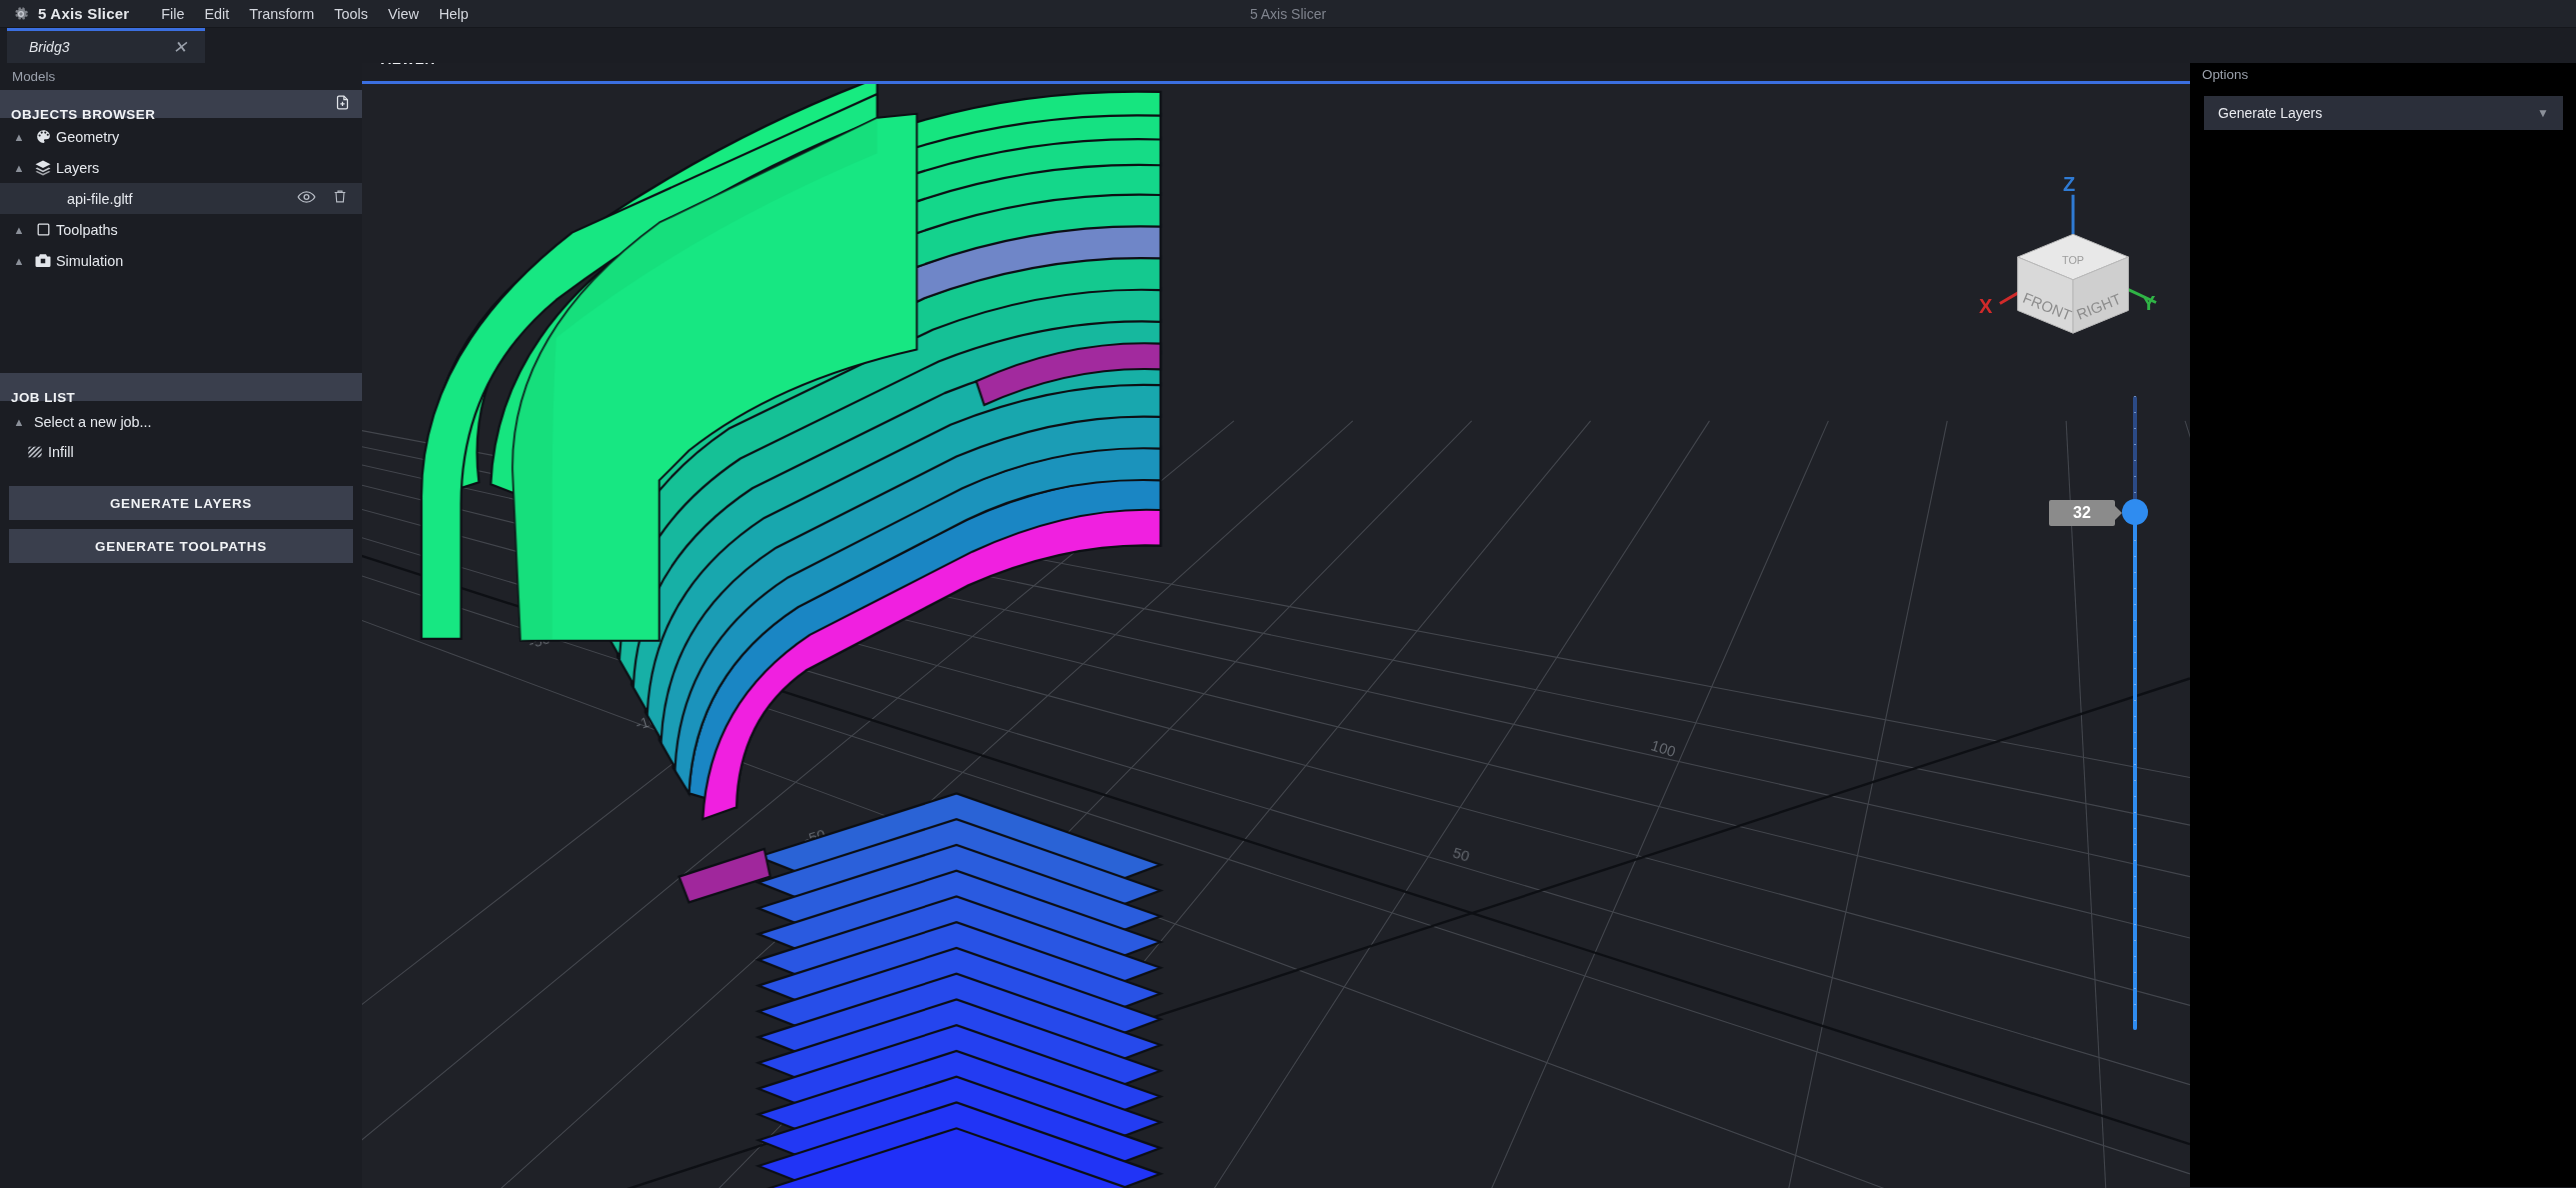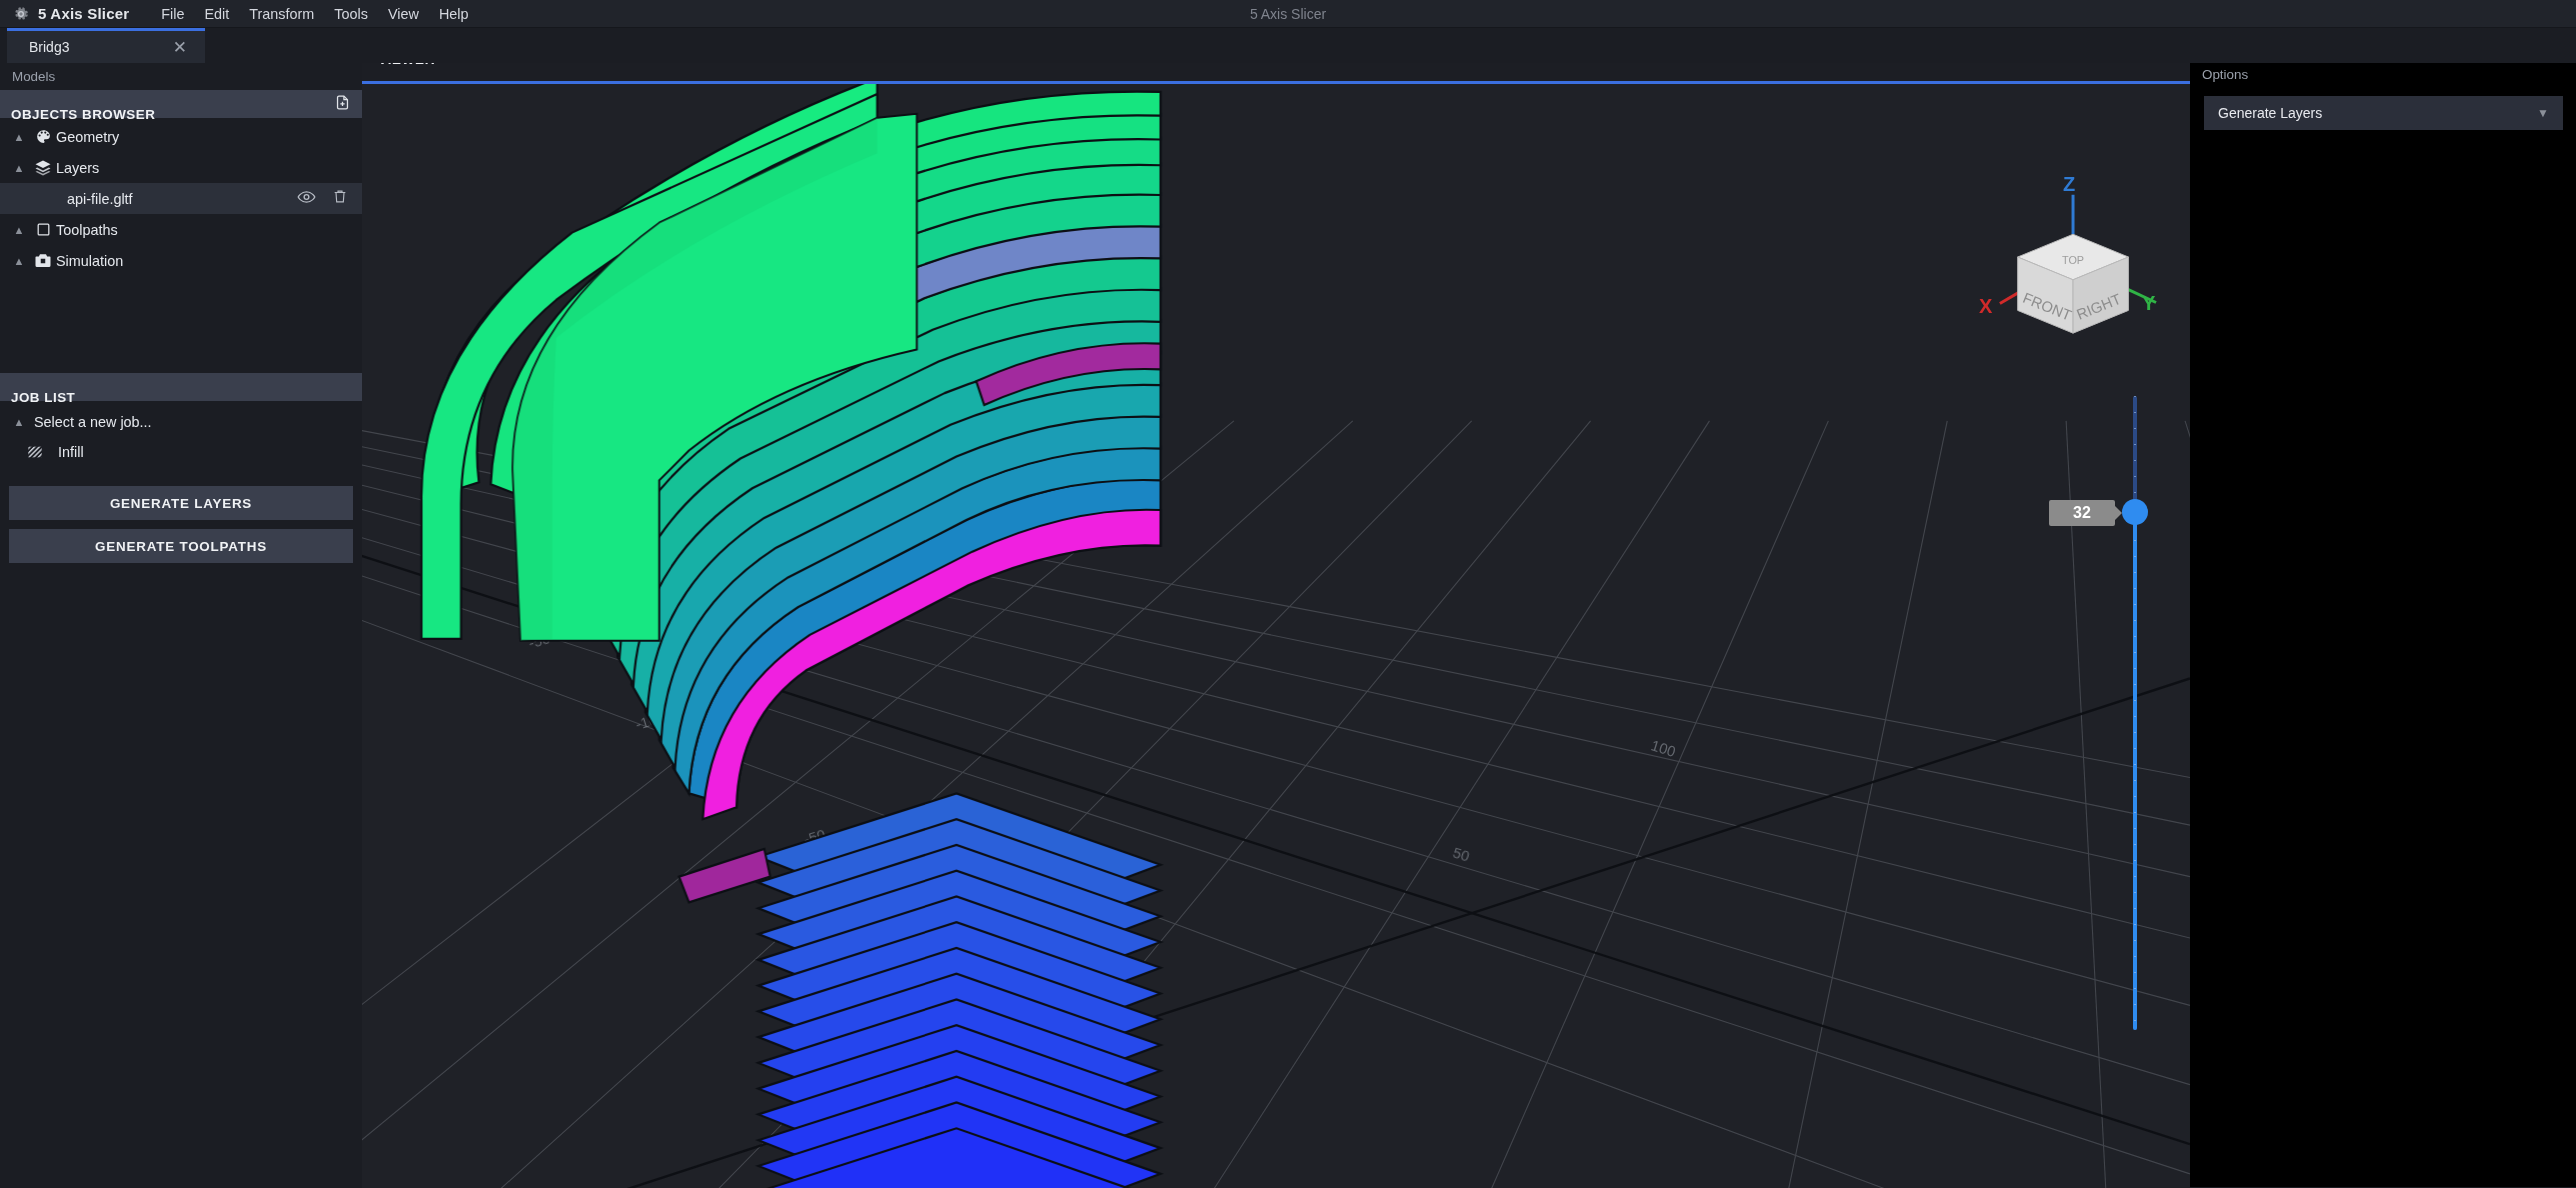--- a/index.html
+++ b/index.html
@@ -34,20 +34,21 @@
   .titlebar-center {
     position: absolute; left: 0; width: 2576px; text-align: center;
     color: #7f838d; font-size: 14px; pointer-events: none;
   }
 
   
   .tabstrip {
     position: absolute; top: 28px; left: 0; width: 2576px; height: 35px;
     background: #1b1d23;
     z-index: 35;
+    font-style: italic;
   }
   .doc-tab {
     position: absolute; top: 0; left: 7px; width: 198px; height: 35px;
     background: #262a33;
     border-top: 3px solid #3b6fe0;
     display: flex; align-items: center;
   }
   .doc-tab-label { color: #e3e6eb; font-size: 14px; margin-left: 22px; }
   .doc-tab-close {
     position: absolute; right: 18px; top: 50%; transform: translateY(-50%);
@@ -87,21 +88,21 @@
     align-items: center; justify-content: center; color: #e2e5ea;
   }
   .row-label { color: #e6e9ee; font-size: 14.4px; }
   .row-actions {
     position: absolute; right: 14px; top: 50%; transform: translateY(-50%);
     display: flex; gap: 16px; align-items: center; color: #b6bbc4;
   }
   .joblist-body { padding: 6px 0 10px 0; background: #1b1d23; }
   .job-row { height: 30px; display: flex; align-items: center; padding-left: 8px; }
   .job-row.child { padding-left: 22px; }
-  .job-label { color: #e6e9ee; font-size: 14.4px; margin-left: 10px; }
+  .job-label { color: #e6e9ee; font-size: 14.4px; }
   .gen-btn {
     display: block; margin: 9px 9px 0 9px; height: 34px; width: 344px;
     background: #3a3f4d; color: #f0f2f5;
     font-size: 13.4px; font-weight: bold; letter-spacing: 0.8px;
     border: none; cursor: pointer; font-family: inherit;
   }
 
   
   .viewer-tabbar {
     position: absolute; top: 52px; left: 362px; width: 1828px; height: 30px;

